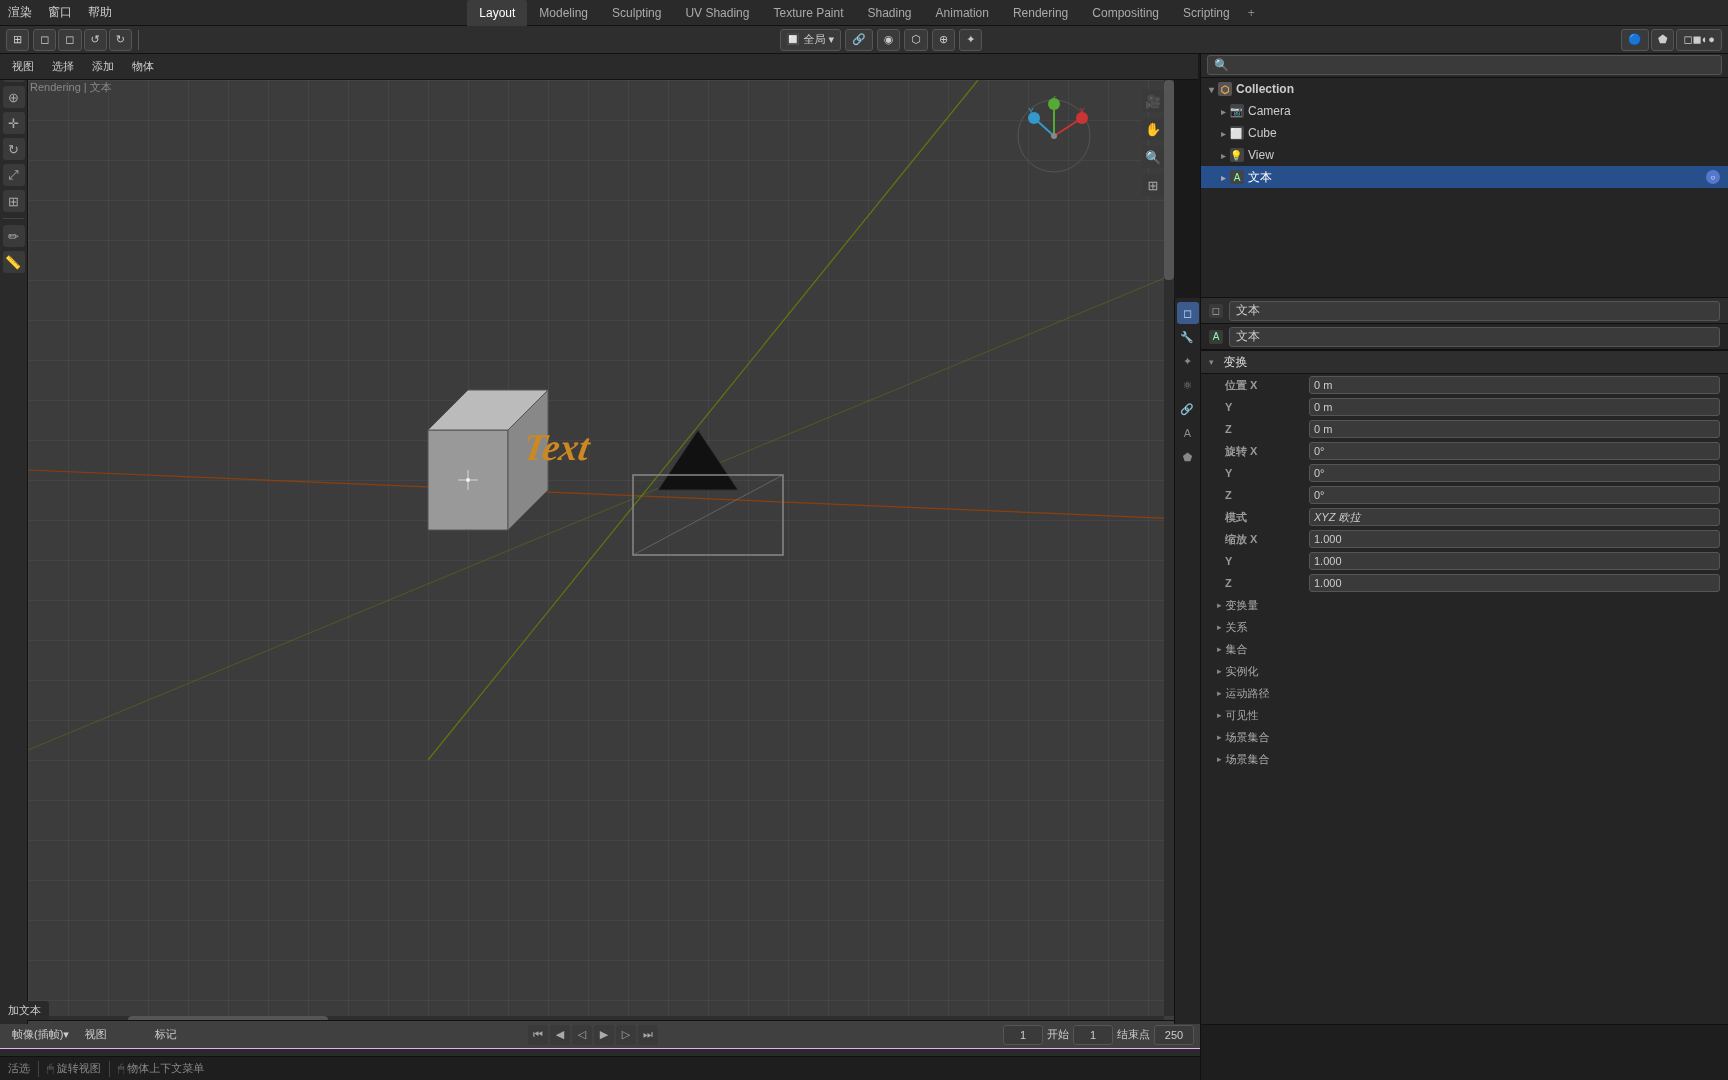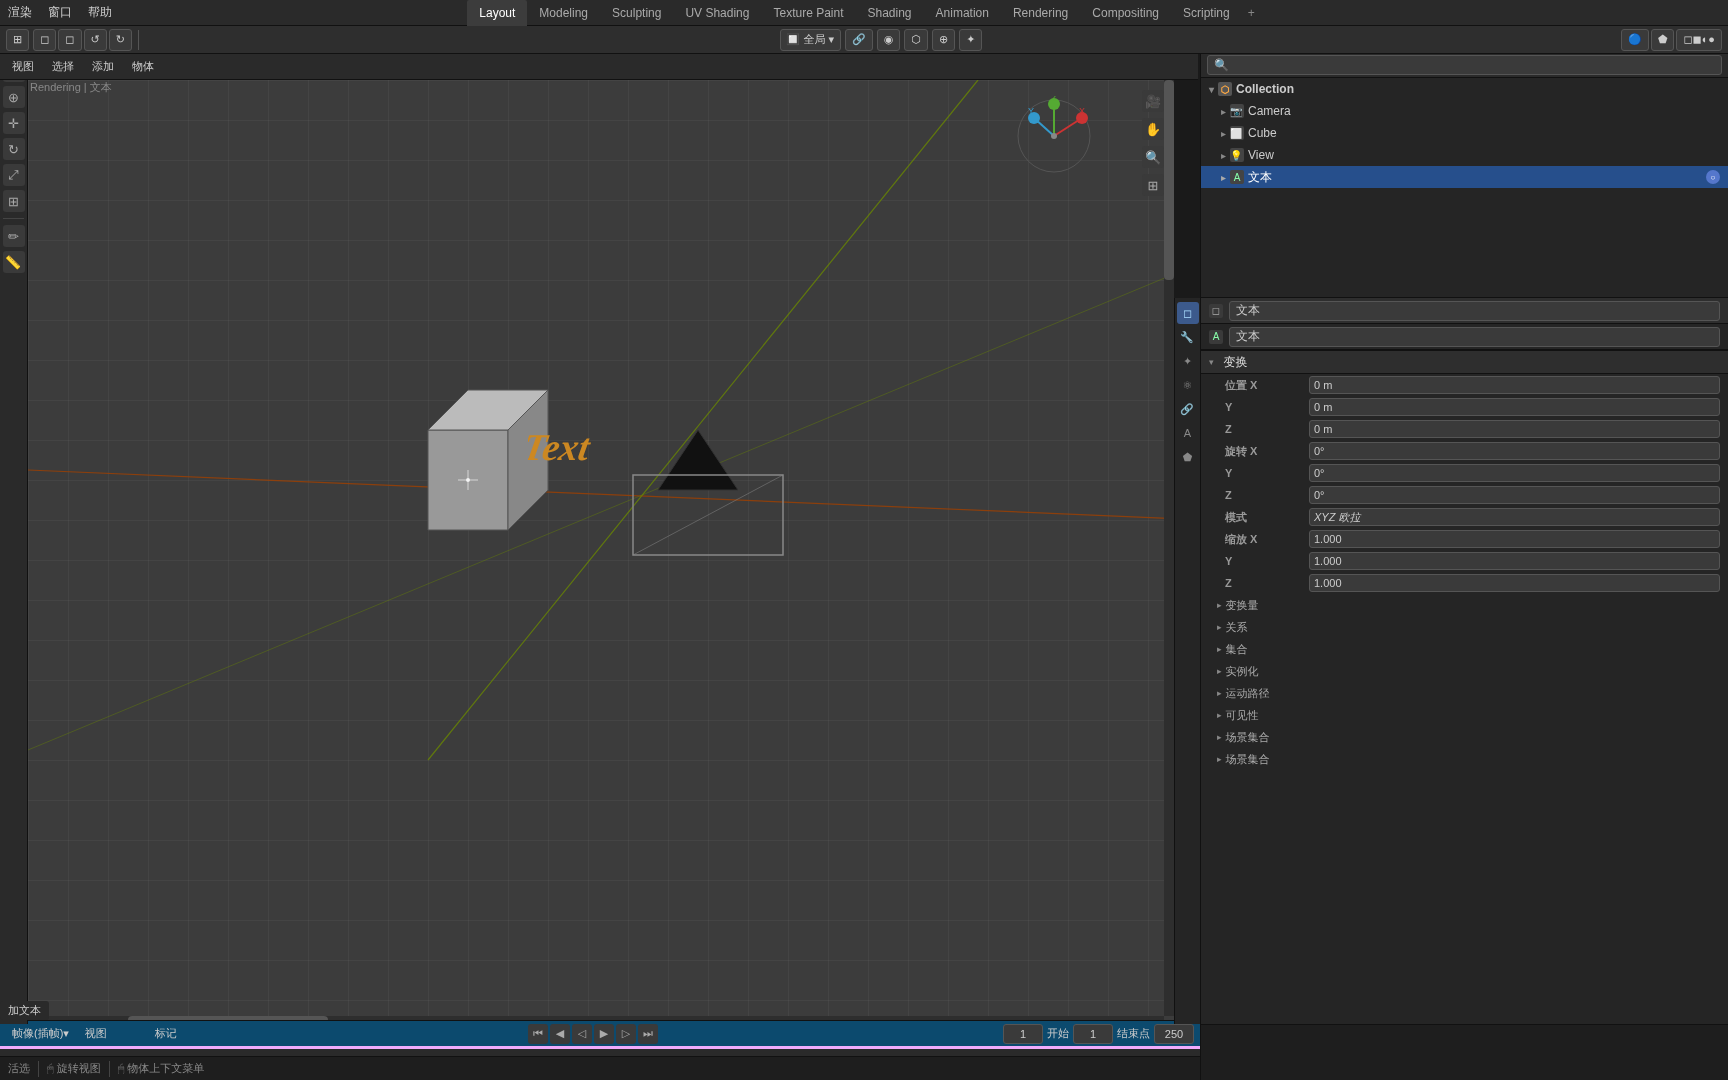--- a/index.html
+++ b/index.html
@@ -317,26 +317,26 @@
     #timeline {
       position: absolute;
       bottom: 0; left: 0; right: 528px;
       height: 56px;
       background: #2a2a2a;
       border-top: 1px solid #111;
       z-index: 95;
     }
     #timeline-header {
       height: 28px;
-      background: #0c4a6e;
+      background: #404040;
       display: flex;
       align-items: center;
       padding: 0 6px;
       gap: 4px;
-      border-bottom: 3px solid #f0abfc;
+      border-bottom: 1px solid #f0abfc;
     }
     .ruler-mark {
       position: absolute;
       top: 0;
       bottom: 0;
       display: flex;
       flex-direction: column;
       align-items: center;
       justify-content: flex-end;
       padding-bottom: 4px;

